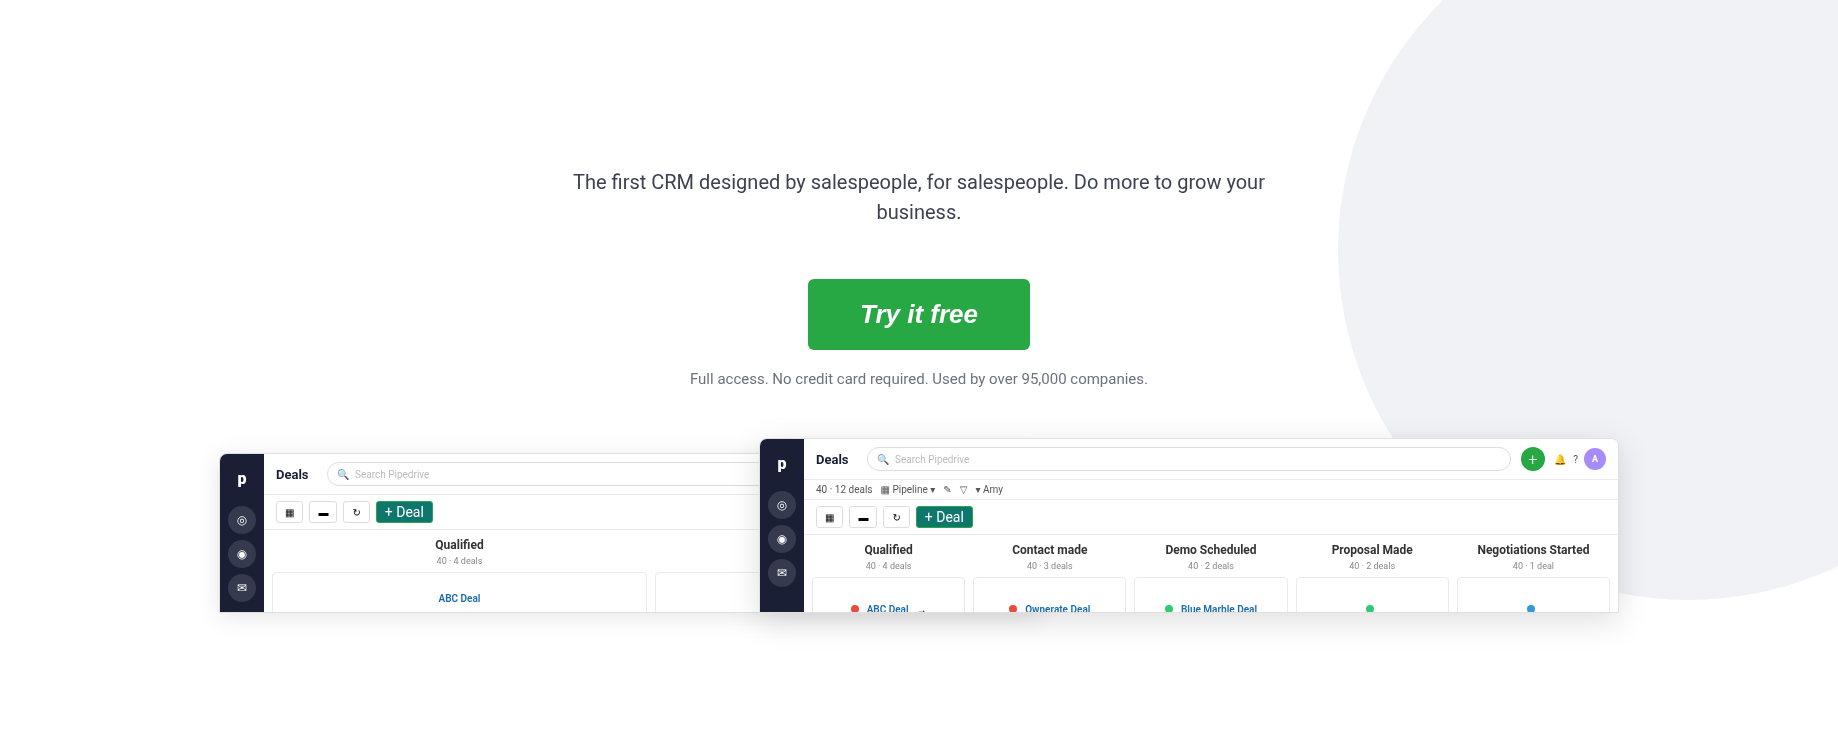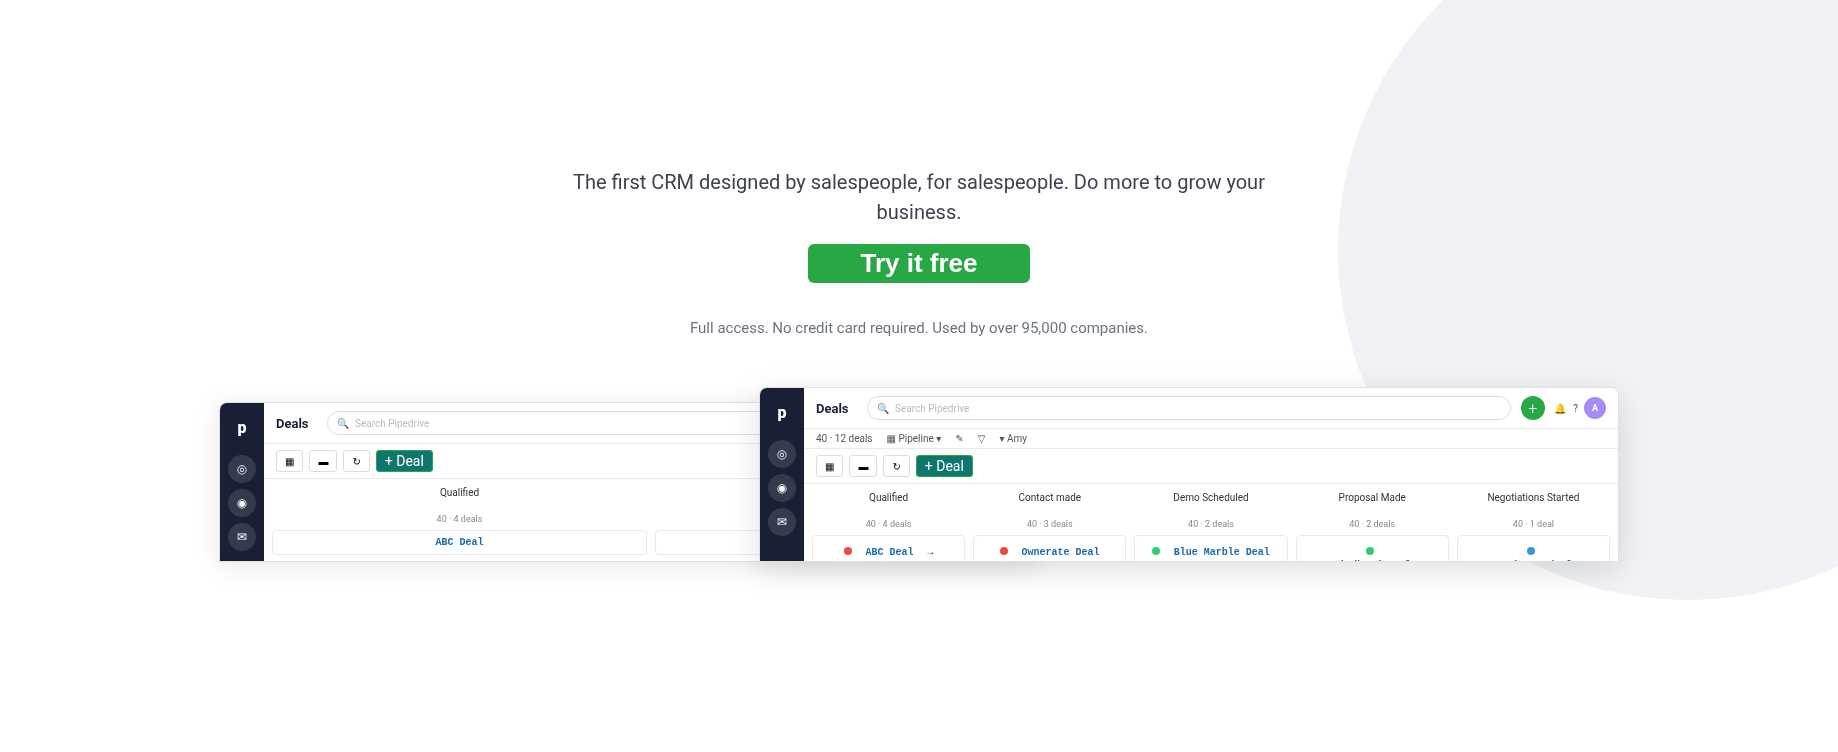--- a/index.html
+++ b/index.html
@@ -58,35 +58,36 @@
       max-width: 900px;
       margin-bottom: 28px;
       letter-spacing: -1px;
     }
 
     .subheadline {
       font-size: 20px;
       font-weight: 400;
       color: #3d4152;
       max-width: 700px;
-      margin-bottom: 17px;
+      margin-bottom: 52px;
       line-height: 1.5;
     }
 
     .cta-button {
       background: #28a745;
       color: #ffffff;
       border: none;
       border-radius: 6px;
       font-size: 26px;
       font-weight: 700;
-      padding: 4px 52px;
+      padding: 20px 52px;
       cursor: pointer;
-      margin-bottom: 36px;
+      margin-bottom: 20px;
       transition: background 0.2s;
+      font-style: italic;
     }
 
     .fine-print {
       font-size: 15px;
       color: #6b7280;
       margin-bottom: 40px;
     }
 
     
     .app-preview {
@@ -257,39 +258,38 @@
       gap: 8px;
       overflow: hidden;
     }
 
     .crm-column {
       flex: 1;
       min-width: 0;
     }
 
     .crm-col-header {
-      font-size: 10px;
-      font-weight: 400;
+      font-size: 12px;
+      font-weight: 700;
       color: #333;
-      margin-bottom: 16px;
+      margin-bottom: 4px;
     }
 
     .crm-col-sub {
       font-size: 9px;
       color: #888;
       margin-bottom: 6px;
     }
 
     .crm-card {
       background: #fff;
       border: 1px solid #e8eaed;
       border-radius: 4px;
-      padding: 6px 7px;
+      padding: 20px 7px;
       margin-bottom: 4px;
-      font-family: Liberation Mono, monospace;
     }
 
     .crm-card-title {
       font-size: 10px;
       font-weight: 600;
       color: #1a6bab;
     }
 
     .crm-card-indicator {
       width: 8px;
@@ -396,21 +396,21 @@
                 <span class="crm-search-icon">🔍</span>
                 <span style="font-size:10px; color:#bbb">Search Pipedrive</span>
               </div>
               <div class="crm-add-btn">+</div>
               <div class="pipeline-right-info">
                 <span>🔔</span>
                 <span>?</span>
                 <div class="avatar-circle">A</div>
               </div>
             </div>
-            <div style="display:flex; align-items:flex-end; padding: 4px 12px; border-bottom:1px solid #e8eaed; font-size:10px; color:#555; gap:14px;">
+            <div style="display:flex; align-items:flex-end; padding: 4px 12px; border-bottom:1px solid #e8eaed; font-size:10px; color:#555; gap:8px;">
               <span>40 · 12 deals</span>
               <span>▦ Pipeline ▾</span>
               <span>✎</span>
               <span>▽</span>
               <span>▾ Amy</span>
             </div>
             <div class="crm-toolbar">
               <div class="crm-toolbar-btn">▦</div>
               <div class="crm-toolbar-btn">▬</div>
               <div class="crm-toolbar-btn">↻</div>

